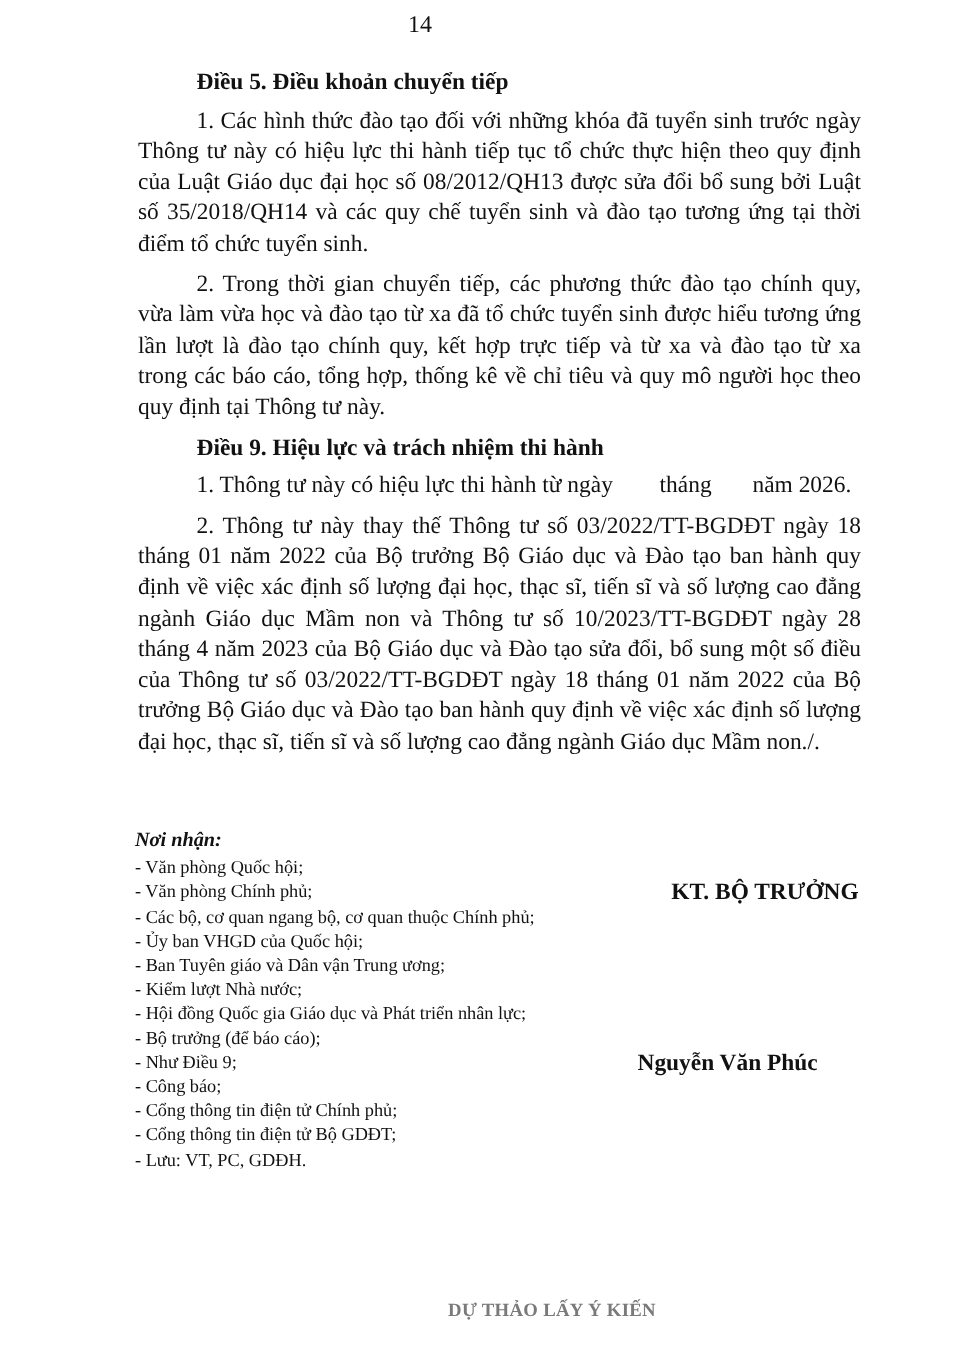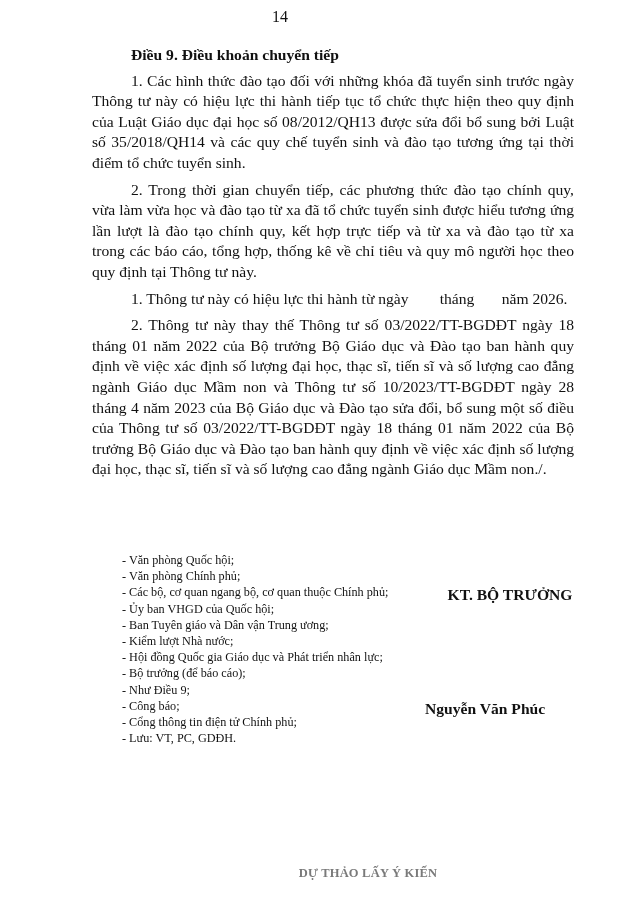--- a/index.html
+++ b/index.html
@@ -4,54 +4,57 @@
 <style>
   html, body { margin:0; padding:0; background:#ffffff; }
   body { width:640px; height:905px; position:relative; overflow:hidden;
          font-family:"Liberation Serif", "DejaVu Serif", serif; color:#111; }
   .page-num { position:absolute; top:8px; left:0; width:560px; text-align:center; font-size:16px; }
   .body { position:absolute; left:92px; top:45px; width:482px; font-size:15.6px; line-height:20.6px; }
   .heading { font-weight:bold; text-indent:39px; margin:0 0 5px 0; }
   .para { text-align:justify; text-indent:39px; margin:0 0 6px 0; }
   .recipients { position:absolute; left:90px; top:552px; width:340px; font-size:12.2px; line-height:16.2px; }
   .recip-title { font-weight:bold; font-style:italic; font-size:13.5px; margin-bottom:2px; }
-  .recip-item { white-space:nowrap;margin-left:32px; }
+  .recip-item { white-space:nowrap; }
   .sign { position:absolute; left:425px; top:568px; width:170px; text-align:center; font-weight:bold; font-size:15.6px; line-height:21px;margin-top:16px; }
   .signer { position:absolute; left:425px; top:700px; width:170px; font-weight:bold; font-size:15.6px; }
   .footer { position:absolute; top:866px; left:0; width:640px; text-align:center; font-weight:bold; font-size:12.5px; color:#7a7a7a; letter-spacing:0.2px;margin-left:48px; }
 </style>
 </head>
 <body>
 
 <div class="page-num">14</div>
 
 <div class="body">
   <section>
-    <p class="heading">Điều 9. Điều khoản chuyển tiếp</p>
+    <p class="heading">Điều 5. Điều khoản chuyển tiếp</p>
     <p class="para">1. Các hình thức đào tạo đối với những khóa đã tuyển sinh trước ngày Thông tư này có hiệu lực thi hành tiếp tục tổ chức thực hiện theo quy định của Luật Giáo dục đại học số 08/2012/QH13 được sửa đổi bổ sung bởi Luật số 35/2018/QH14 và các quy chế tuyển sinh và đào tạo tương ứng tại thời điểm tổ chức tuyển sinh.</p>
     <p class="para">2. Trong thời gian chuyển tiếp, các phương thức đào tạo chính quy, vừa làm vừa học và đào tạo từ xa đã tổ chức tuyển sinh được hiểu tương ứng lần lượt là đào tạo chính quy, kết hợp trực tiếp và từ xa và đào tạo từ xa trong các báo cáo, tổng hợp, thống kê về chỉ tiêu và quy mô người học theo quy định tại Thông tư này.</p>
   </section>
   <section>
+    <p class="heading">Điều 9. Hiệu lực và trách nhiệm thi hành</p>
     <p class="para" style="white-space:pre;">1. Thông tư này có hiệu lực thi hành từ ngày        tháng       năm 2026.</p>
     <p class="para">2. Thông tư này thay thế Thông tư số 03/2022/TT-BGDĐT ngày 18 tháng 01 năm 2022 của Bộ trưởng Bộ Giáo dục và Đào tạo ban hành quy định về việc xác định số lượng đại học, thạc sĩ, tiến sĩ và số lượng cao đẳng ngành Giáo dục Mầm non và Thông tư số 10/2023/TT-BGDĐT ngày 28 tháng 4 năm 2023 của Bộ Giáo dục và Đào tạo sửa đổi, bổ sung một số điều của Thông tư số 03/2022/TT-BGDĐT ngày 18 tháng 01 năm 2022 của Bộ trưởng Bộ Giáo dục và Đào tạo ban hành quy định về việc xác định số lượng đại học, thạc sĩ, tiến sĩ và số lượng cao đẳng ngành Giáo dục Mầm non./.</p>
   </section>
 </div>
 
 <div class="recipients">
+  <div class="recip-title">Nơi nhận:</div>
   <div class="recip-item">- Văn phòng Quốc hội;</div>
   <div class="recip-item">- Văn phòng Chính phủ;</div>
   <div class="recip-item">- Các bộ, cơ quan ngang bộ, cơ quan thuộc Chính phủ;</div>
   <div class="recip-item">- Ủy ban VHGD của Quốc hội;</div>
   <div class="recip-item">- Ban Tuyên giáo và Dân vận Trung ương;</div>
   <div class="recip-item">- Kiểm lượt Nhà nước;</div>
   <div class="recip-item">- Hội đồng Quốc gia Giáo dục và Phát triển nhân lực;</div>
   <div class="recip-item">- Bộ trưởng (để báo cáo);</div>
   <div class="recip-item">- Như Điều 9;</div>
   <div class="recip-item">- Công báo;</div>
   <div class="recip-item">- Cổng thông tin điện tử Chính phủ;</div>
+  <div class="recip-item">- Cổng thông tin điện tử Bộ GDĐT;</div>
   <div class="recip-item">- Lưu: VT, PC, GDĐH.</div>
 </div>
 
 <div class="sign">
   <div>KT. BỘ TRƯỞNG</div>
 </div>
 <div class="signer">Nguyễn Văn Phúc</div>
 
 <div class="footer">DỰ THẢO LẤY Ý KIẾN</div>
 

